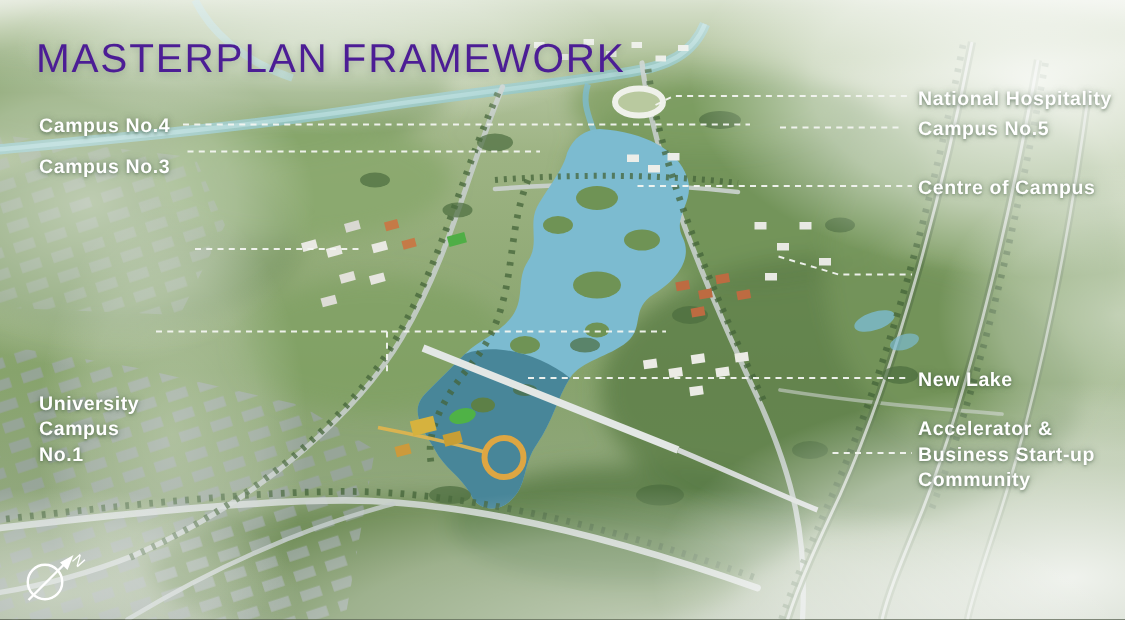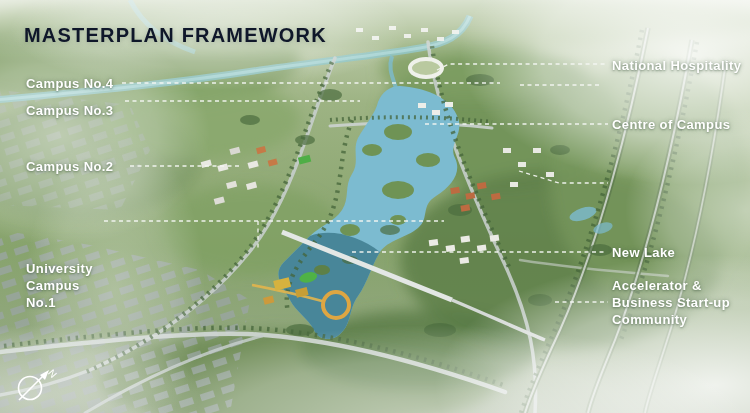--- a/index.html
+++ b/index.html
@@ -3,21 +3,21 @@
 <meta charset="utf-8">
 <style>
   html,body{margin:0;padding:0;background:#222;}
   .stage{
     position:relative;width:750px;height:413px;overflow:hidden;
     font-family:"Liberation Sans",sans-serif;background:#9fb48d;
   }
   .stage svg.bg,.stage svg.leaders{position:absolute;left:0;top:0;}
   .title{
     position:absolute;left:24px;top:24px;margin:0;
-    font-size:20px;font-weight:700;letter-spacing:1.2px;color:#0f172a;
+    font-size:27px;font-weight:400;letter-spacing:1.2px;color:#4c1d95;
     text-shadow:0 1px 5px rgba(90,110,90,.35);
   }
   .lbl{
     position:absolute;color:#ffffff;font-size:13px;font-weight:600;
     letter-spacing:.4px;line-height:17px;white-space:pre-line;
     text-shadow:0 0 4px rgba(70,95,70,.55),0 1px 2px rgba(50,75,50,.4);
   }
   .lbl.left{left:26px;}
   .lbl.right{left:612px;}
   .l0{top:75px}.l1{top:102px}.l2{top:158px}.l3{top:192px}.l4{top:260px}
@@ -242,26 +242,26 @@
     <path d="M425 124 H608"></path>
     <path d="M519 171 L559 183 H608"></path>
     <path d="M352 252 H604"></path>
     <path d="M555 302 H608"></path>
   </svg>
 
   <h1 class="title">MASTERPLAN FRAMEWORK</h1>
 
   <div class="lbl left l0">Campus No.4</div>
   <div class="lbl left l1">Campus No.3</div>
-  <div class="lbl left l2">Campus No.2</div>
   <div class="lbl left l4">University
 Campus
 No.1</div>
 
   <div class="lbl right r0">National Hospitality</div>
+  <div class="lbl right r1">Campus No.5</div>
   <div class="lbl right r2">Centre of Campus</div>
   <div class="lbl right r4">New Lake</div>
   <div class="lbl right r5">Accelerator &amp;
 Business Start-up
 Community</div>
 
   <div class="compass">
     <svg width="52" height="52" viewBox="0 0 52 52">
       <circle cx="22" cy="26" r="11.5" fill="rgba(255,255,255,.08)" stroke="#ffffff" stroke-width="1.6"></circle>
       <line x1="11" y1="38" x2="38" y2="11" stroke="#ffffff" stroke-width="1.6"></line>

